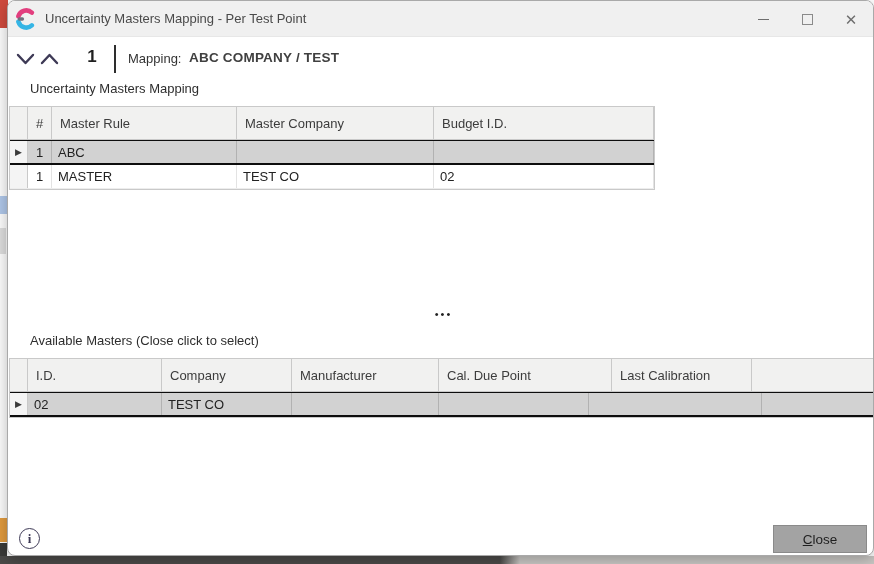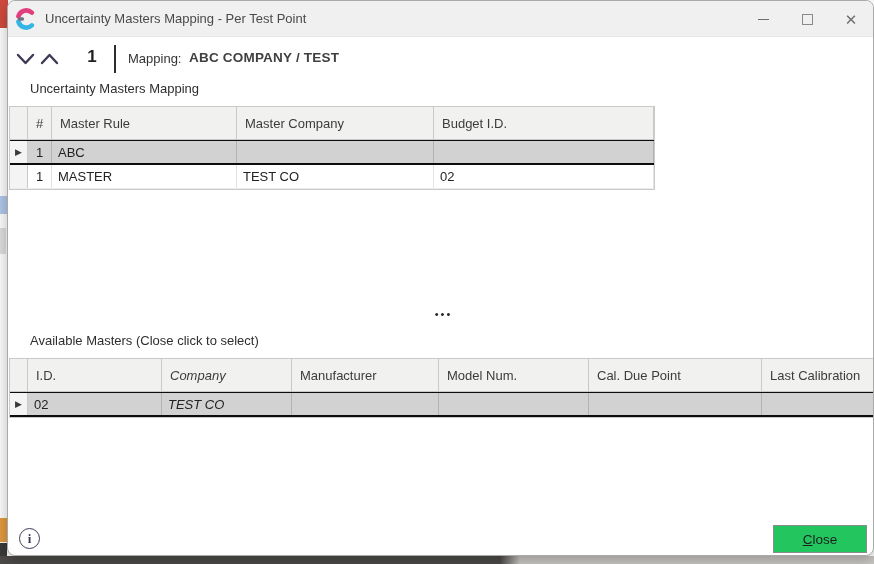--- a/index.html
+++ b/index.html
@@ -74,38 +74,38 @@
   
   .grid-mapping .c0 { width:18px; flex:0 0 18px; }
   .grid-mapping .c1 { width:24px; flex:0 0 24px; }
   .grid-mapping .c2 { width:185px; flex:0 0 185px; }
   .grid-mapping .c3 { width:197px; flex:0 0 197px;text-align:right; }
   .grid-mapping .c4 { width:220px; flex:0 0 220px; }
 
   
   .grid-available .c0 { width:18px; flex:0 0 18px; }
   .grid-available .c1 { width:134px; flex:0 0 134px; }
-  .grid-available .c2 { width:130px; flex:0 0 130px;font-style:italic; }
+  .grid-available .c2 { width:130px; flex:0 0 130px; }
   .grid-available .c3 { width:147px; flex:0 0 147px; }
   .grid-available .c4 { width:150px; flex:0 0 150px; }
   .grid-available .c5 { width:173px; flex:0 0 173px; }
   .grid-available .c6 { width:140px; flex:0 0 140px; }
 
   
   .splitter { position:absolute; left:0; top:306px; width:100%; height:14px;
     display:flex; align-items:center; justify-content:center; cursor:row-resize; }
   .grip { font-size:11px; letter-spacing:2px; color:#222; line-height:0.4; transform:translateX(3px); }
 
   
   .info-btn { position:absolute; left:11px; top:527px; width:21px; height:21px;
     border:1.6px solid #3e3a56; border-radius:50%; display:flex; align-items:center;
     justify-content:center; cursor:pointer; }
   .info-i { font-size:13px; color:#3e3a56; font-weight:bold; font-family:"Liberation Serif", serif; }
   .close-btn { position:absolute; left:765px; top:524px; width:94px; height:28px;
-    background:#22c55e; border:1px solid #8a8a8a; display:flex; align-items:center;
+    background:#a3a3a3; border:1px solid #8a8a8a; display:flex; align-items:center;
     justify-content:center; cursor:pointer; font-size:13.5px; color:#1f1f1f; }
   .close-label { display:block; }
   .close-label::first-letter { text-decoration:underline; }
 </style>
 </head>
 <body>
 
 <div class="backdrop-left">
   <div class="bl-red"></div>
   <div class="bl-blue"></div>
@@ -187,21 +187,20 @@
   </div>
 
   <div class="section-label label-available">Available Masters (Close click to select)</div>
 
   <div class="grid grid-available">
     <div class="g-head">
       <div class="cell c0 sel-cell"></div>
       <div class="cell c1">I.D.</div>
       <div class="cell c2">Company</div>
       <div class="cell c3">Manufacturer</div>
-      <div class="cell c4">Model Num.</div>
       <div class="cell c5">Cal. Due Point</div>
       <div class="cell c6">Last Calibration</div>
     </div>
     <div class="g-row selected">
       <div class="cell c0 sel-cell">
           <span class="row-indicator">▶</span>
         </div>
       <div class="cell c1">02</div>
       <div class="cell c2">TEST CO</div>
       <div class="cell c3"></div>

